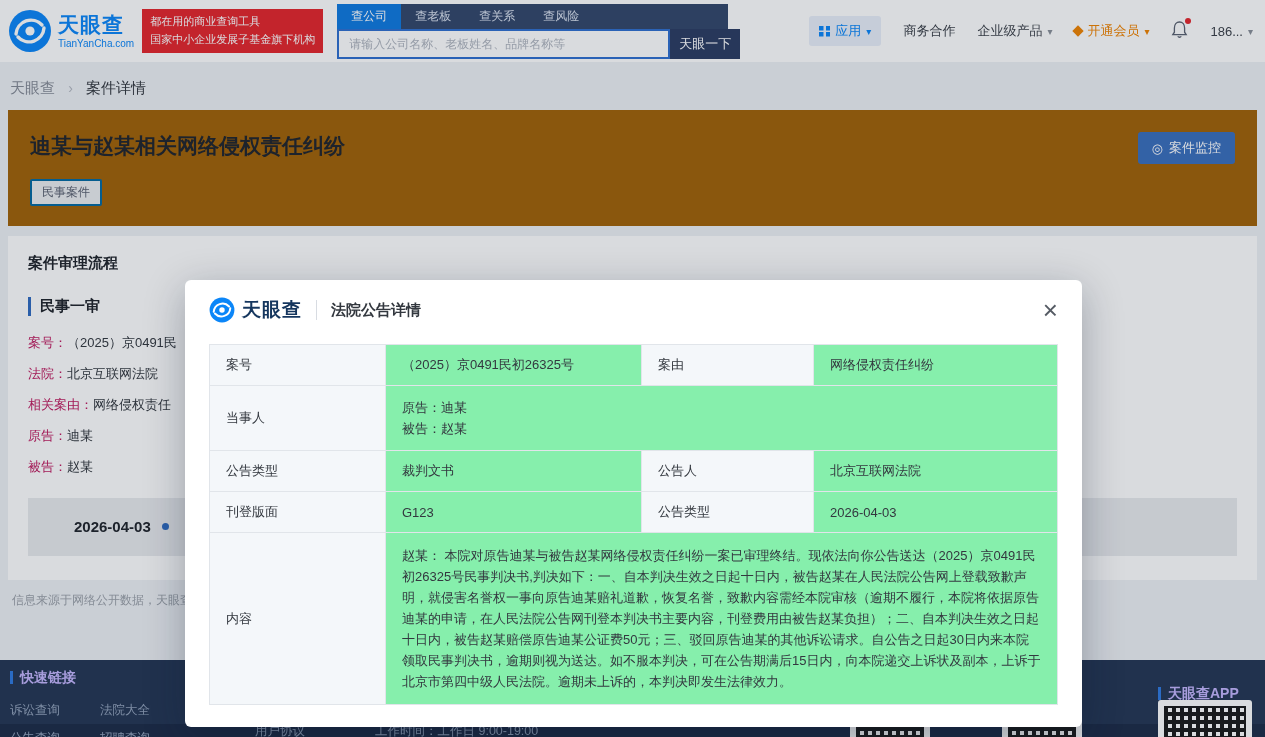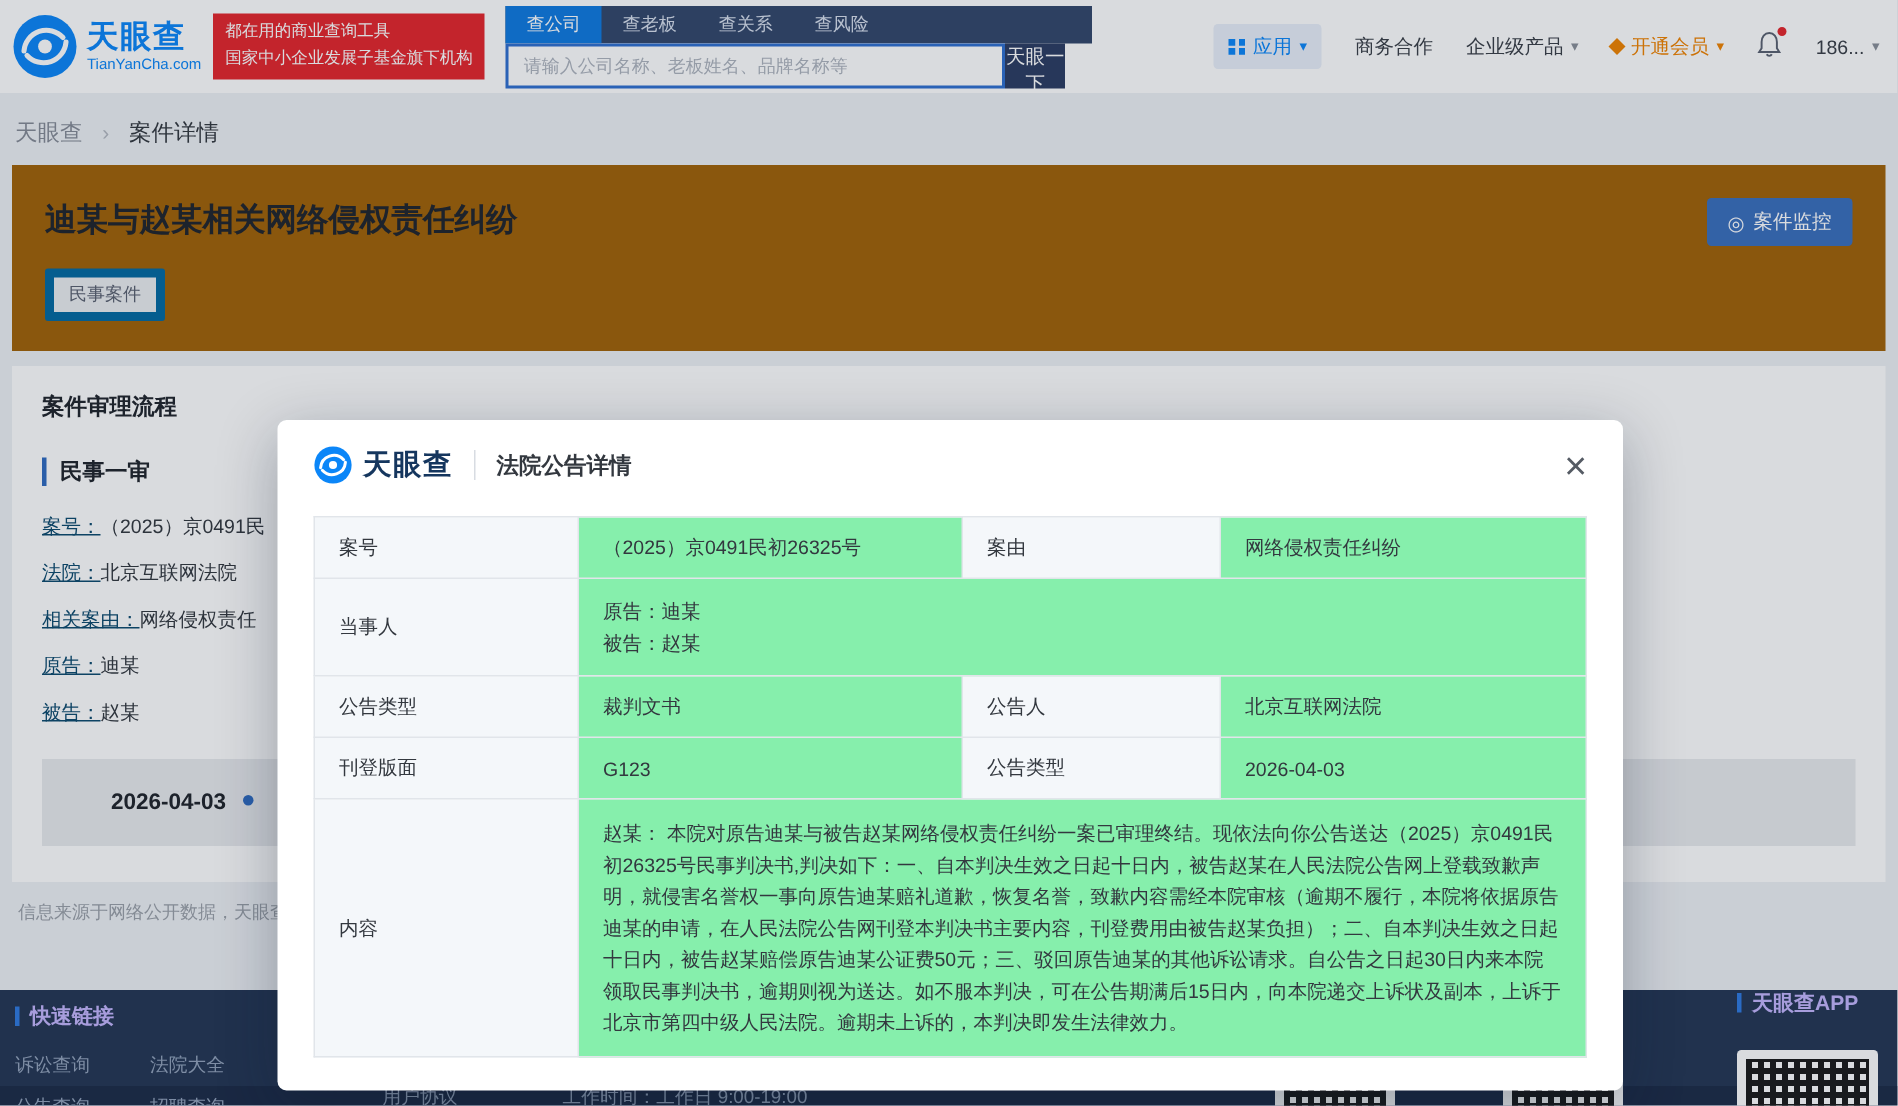--- a/index.html
+++ b/index.html
@@ -15,21 +15,21 @@
   .brand { font-size:21px; font-weight:bold; color:#0b86f8; line-height:1.1; letter-spacing:1px; }
   .domain { font-size:10px; color:#0b86f8; margin-top:2px; }
   .slogan { margin-left:8px; background:#e5262c; color:#fff; font-size:11px; line-height:1.6; padding:4px 8px; }
   .search-area { margin-left:14px; }
   .search-tabs { display:flex; background:#33476b; width:391px; }
   .search-tabs .tab { font-size:12px; color:#d9e1ee; padding:4px 14px; cursor:pointer; }
   .search-tabs .tab.active { background:#0f7ae0; color:#fff; }
   .search-row { display:flex; }
   .search-input { width:333px; height:30px; border:2px solid #2f6fd0; padding:0 10px; font-size:12px; outline:none; color:#333; }
   .search-input::placeholder { color:#aeb4be; }
-  .search-btn { width:40px; height:30px; border:none; background:#2c3c62; color:#fff; font-size:13px; cursor:pointer; }
+  .search-btn { width:70px; height:30px; border:none; background:#2c3c62; color:#fff; font-size:13px; cursor:pointer; }
   .top-nav { margin-left:auto; display:flex; align-items:center; gap:22px; font-size:13px; color:#3a3f47; }
   .nav-item { display:flex; align-items:center; gap:5px; cursor:pointer; white-space:nowrap; }
   .nav-item.apps { background:#e9eff9; color:#0b86f8; padding:6px 10px; border-radius:3px; }
   .grid-icon { width:11px; height:11px; display:inline-block;
     background-image:linear-gradient(#0b86f8,#0b86f8),linear-gradient(#0b86f8,#0b86f8),linear-gradient(#0b86f8,#0b86f8),linear-gradient(#0b86f8,#0b86f8);
     background-size:4.5px 4.5px; background-repeat:no-repeat;
     background-position:left top,right top,left bottom,right bottom; }
   .caret { font-size:10px; color:#8a8f99; }
   .caret.blue { color:#0b86f8; }
   .caret.orange { color:#f08300; }
@@ -43,46 +43,46 @@
   .bc-home { color:#858b96; cursor:pointer; text-decoration:none; }
   .bc-sep { color:#b3b8c0; margin:0 9px; font-size:14px; }
   .bc-cur { color:#33383f; }
 
   
   .title-card { background:#a16207; margin:0 8px; padding:22px 22px 20px; }
   .title-row { display:flex; align-items:flex-start; justify-content:space-between; }
   .title-row h1 { font-size:21px; color:#20242b; font-weight:bold; }
   .monitor-btn { display:flex; align-items:center; gap:6px; background:#3a6fbd; color:#fff; border:none; font-size:13px; padding:7px 14px; border-radius:3px; cursor:pointer; }
   .monitor-icon { font-size:13px; }
-  .case-tag { display:inline-block; margin-top:15px; background:#ebedf0; border:6px solid #0369a1; color:#5a6170; font-size:12px; padding:3px 10px; border-radius:2px;text-align:right; }
+  .case-tag { display:inline-block; margin-top:15px; background:#ebedf0; border:2px solid #0369a1; color:#5a6170; font-size:12px; padding:3px 10px; border-radius:2px;text-align:right; }
 
   
   .process-card { background:#fff; margin:10px 8px 0; padding:18px 20px 24px; }
   .process-card h2 { font-size:15px; color:#20242b; font-weight:bold; margin-bottom:24px; }
   .stage { font-size:15px; font-weight:bold; color:#20242b; border-left:3px solid #2f6bc0; padding-left:9px; margin-bottom:18px; }
   .field { font-size:13px; margin-bottom:13px; }
-  .field .f-label { color:#0c4a6e;text-decoration:underline; }
+  .field .f-label { color:#be185d; }
   .field .f-value { color:#33383f; }
   .timeline-item { margin-top:22px; background:#e9ebee; padding:20px 0 20px 46px; }
   .t-date { font-size:15px; font-weight:bold; color:#20242b; }
   .t-dot { display:inline-block; width:7px; height:7px; border-radius:50%; background:#2f6bc0; margin-left:11px; vertical-align:2px; }
 
   .notice-line { margin:12px 12px 0; font-size:12px; color:#9aa0a8; }
 
   
   footer { position:absolute; left:0; right:0; bottom:0; height:77px; background:#243654; }
   .f-strip { position:absolute; bottom:0; left:0; right:0; height:13px; background:#1c2b47; z-index:0; }
   .f-head { font-size:14px; color:#c4b5fd; font-weight:bold; }
   .f-bar { display:inline-block; width:3px; height:13px; background:#2f7ae0; margin-right:7px; vertical-align:-2px; }
   .f-links { position:absolute; left:10px; top:9px; z-index:1; }
   .f-grid { display:grid; grid-template-columns:64px 64px; column-gap:26px; row-gap:11px; margin-top:15px; }
   .f-grid a, .f-agreement { font-size:12.5px; color:#93a3bb; text-decoration:none; cursor:pointer; }
   .f-agreement { position:absolute; left:255px; top:63px; z-index:1; }
   .f-worktime { position:absolute; left:375px; top:63px; font-size:12.5px; color:#93a3bb; z-index:1; }
-  .f-app { position:absolute; left:1158px; top:0; z-index:1; }
+  .f-app { position:absolute; left:1158px; top:25px; z-index:1; }
   .qr { position:absolute; background:#fff; border-radius:3px; z-index:2; padding:6px; }
   .qr-inner { width:100%; height:100%;
     background-image:repeating-linear-gradient(0deg,#1a1a1a 0 4px,transparent 4px 8px),repeating-linear-gradient(90deg,#1a1a1a 0 4px,#fff 4px 8px); }
   .qr.q1 { left:850px; top:45px; width:80px; height:80px; }
   .qr.q2 { left:1002px; top:45px; width:80px; height:80px; }
   .qr.q3 { left:1158px; top:40px; width:94px; height:94px; }
 
   
   .overlay { position:fixed; inset:0; background:rgba(20,30,50,0.16); z-index:90; }
   .modal { position:fixed; left:185px; top:280px; width:897px; background:#fff; border-radius:6px; z-index:100; box-shadow:0 10px 40px rgba(10,20,40,0.3); padding-bottom:22px; }

